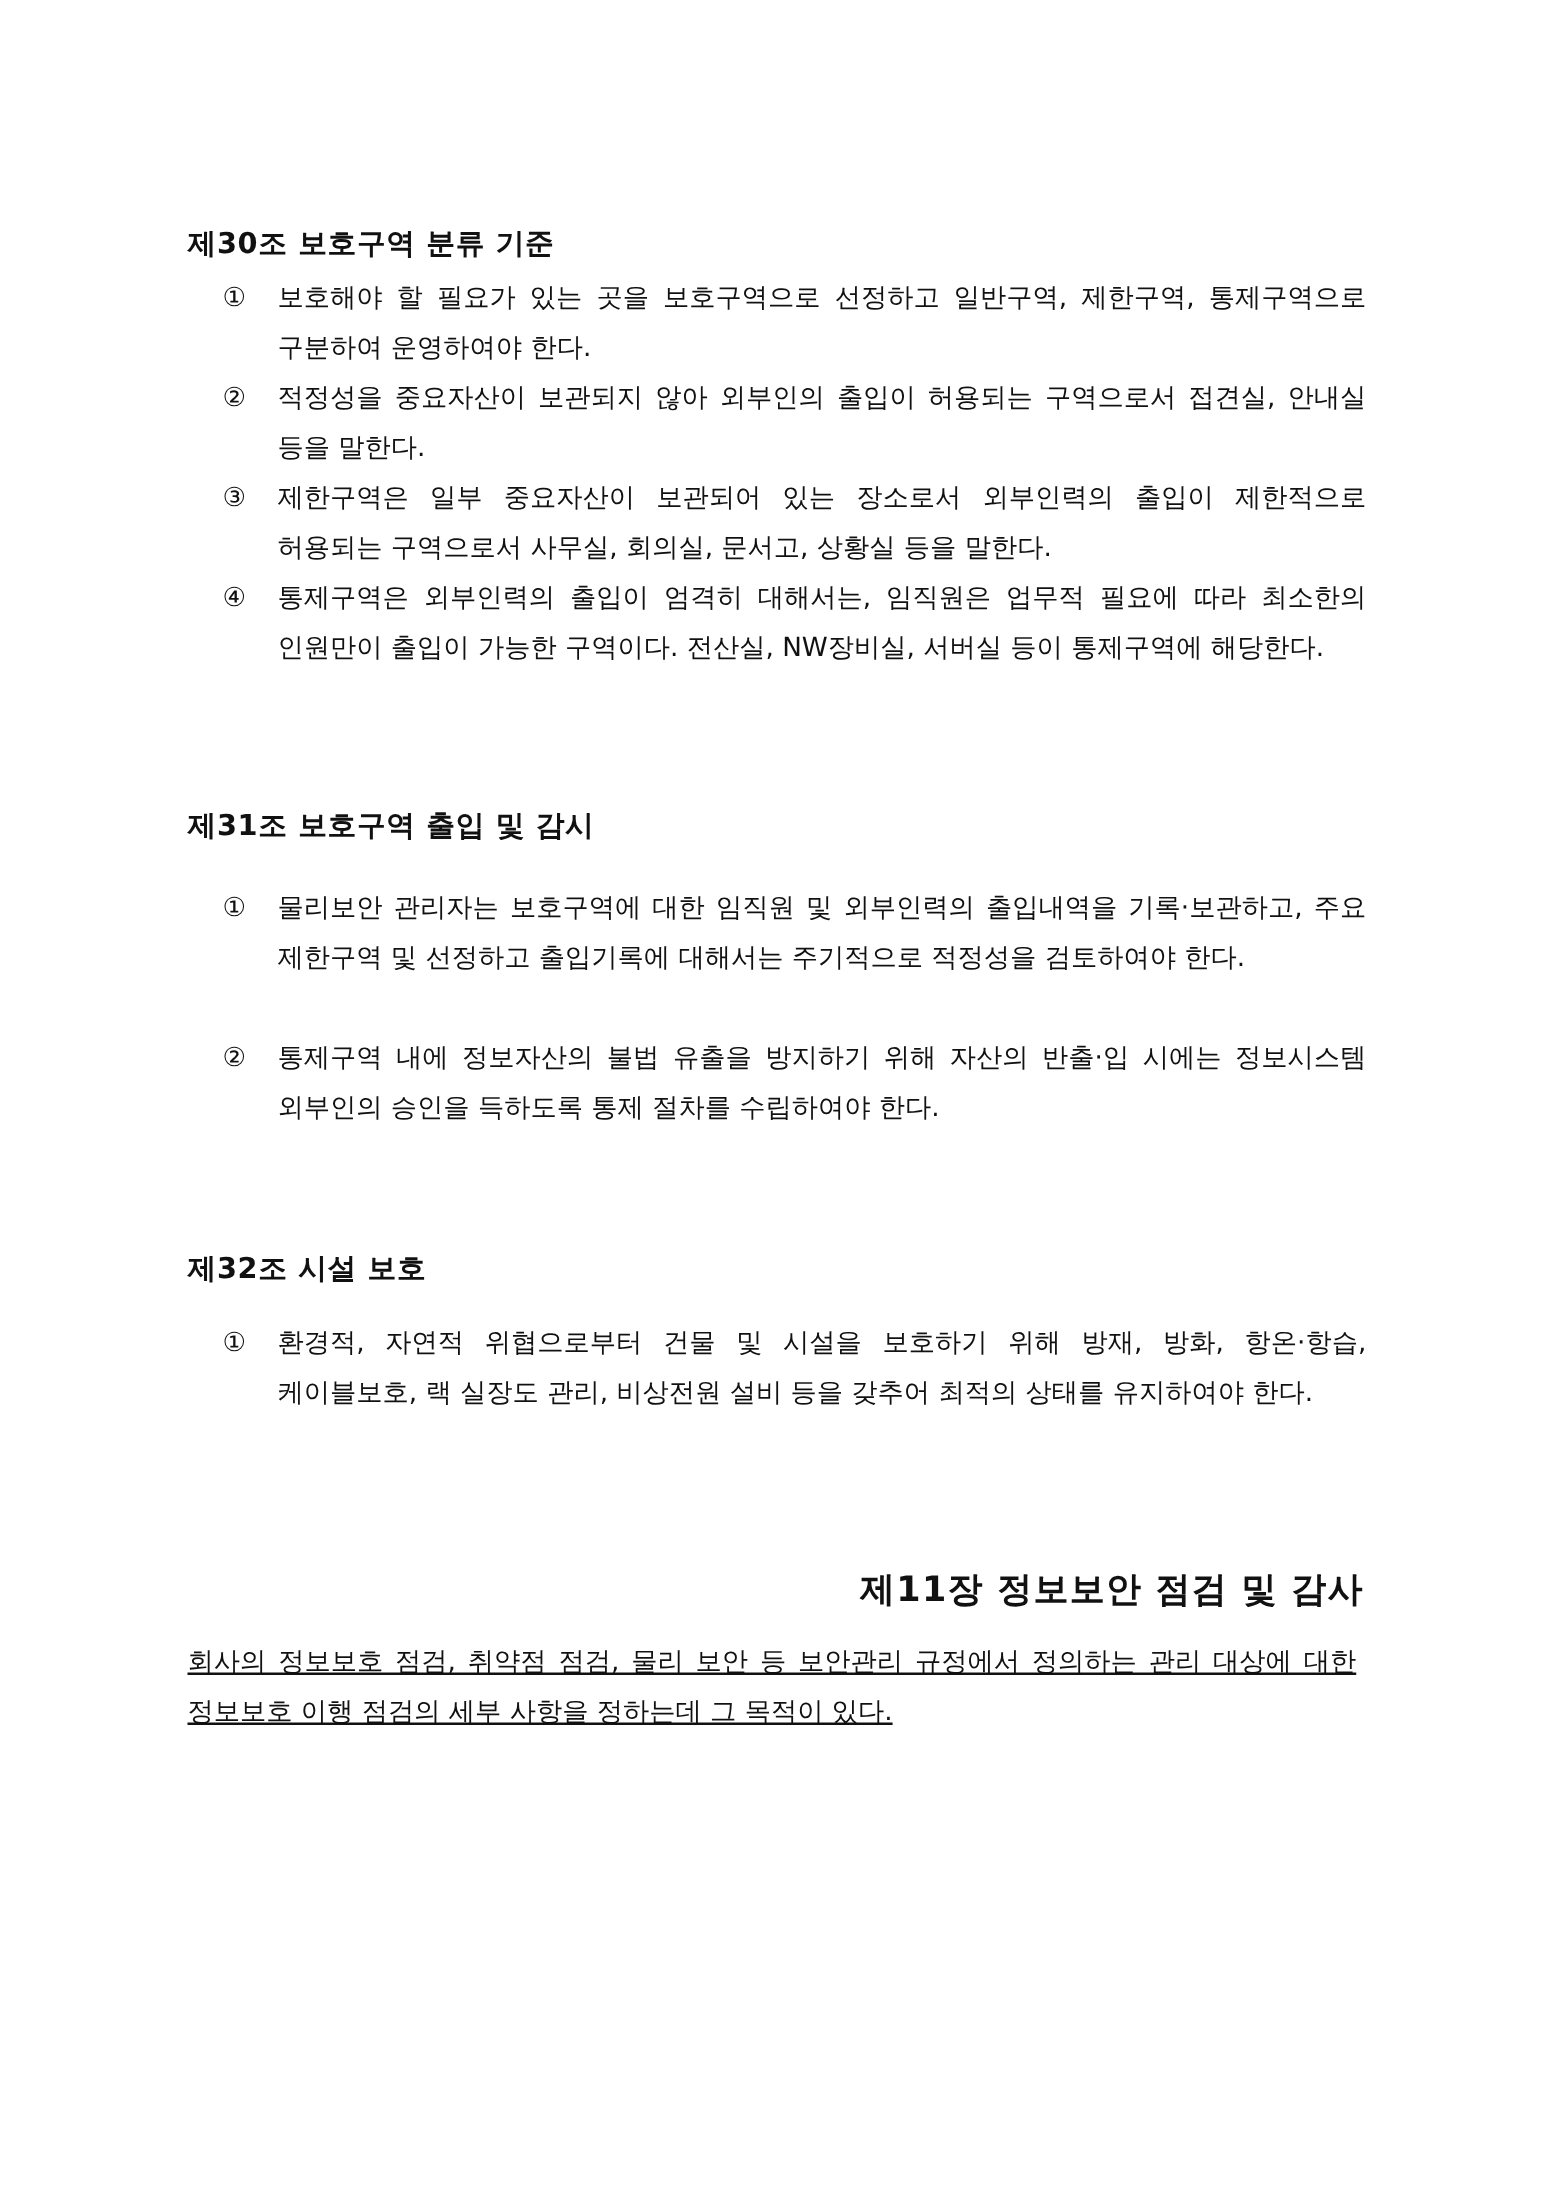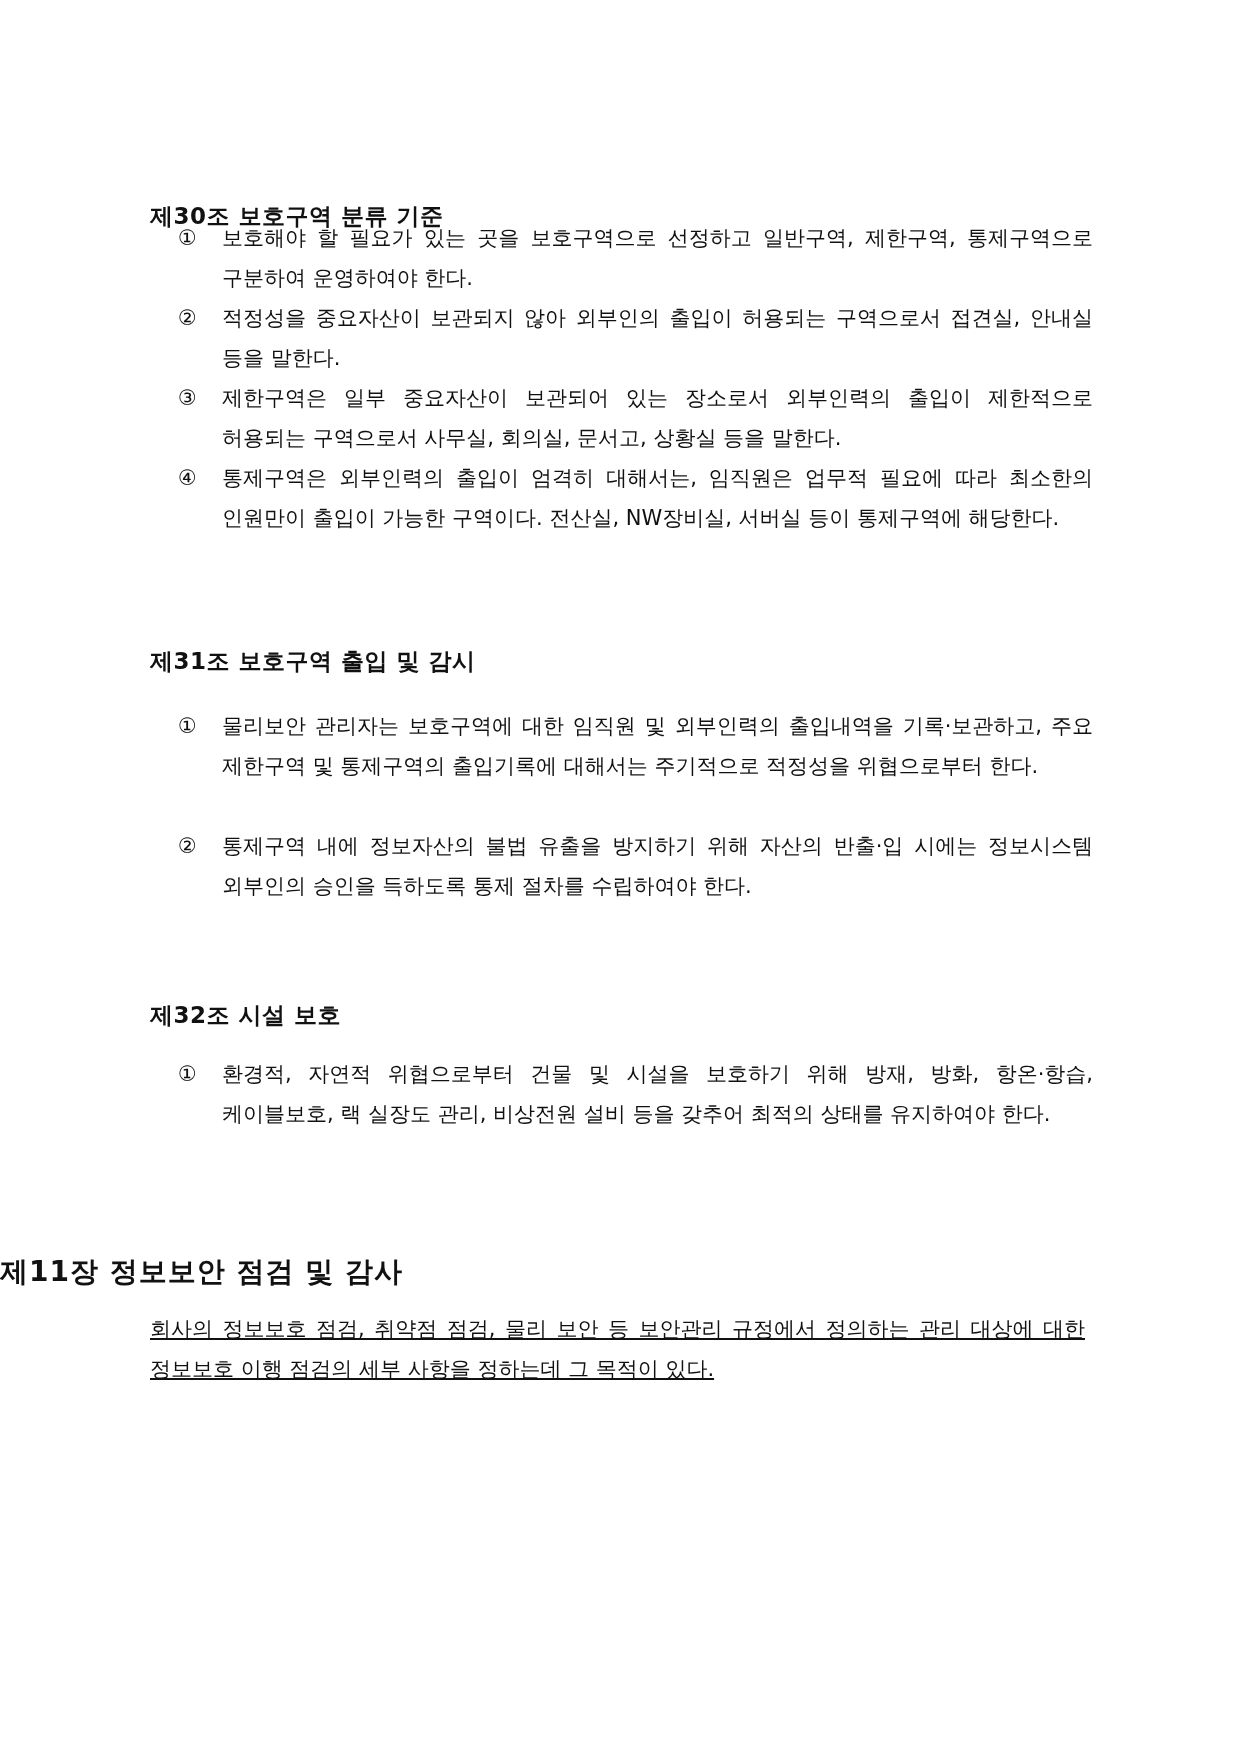--- a/index.html
+++ b/index.html
@@ -20,36 +20,36 @@
   }
   .item .marker {
     position: absolute; left: 0; top: 0; width: 30px;
     font-size: 21px;
   }
   .item .text {
     display: block; margin-left: 44px; text-align: justify;
     word-break: keep-all;
   }
   .chapter-title {
-    position: absolute; left: 0; width: 1091px; text-align: left;
+    position: absolute; left: 0; width: 1091px; text-align: right;
     font-size: 28px; font-weight: bold; letter-spacing: 1px;
     line-height: 36px;
   }
   .para {
     position: absolute; left: 150px; width: 935px;
     font-size: 21px; line-height: 40px; text-align: justify;
     word-break: keep-all;
   }
 </style>
 </head>
 <body>
 
 <div class="page">
 
-  <div class="art-title" style="top:201px;">제30조 보호구역 분류 기준</div>
+  <div class="art-title" style="top:180px;">제30조 보호구역 분류 기준</div>
 
   <div class="item" style="top:218px;">
     <span class="marker">①</span>
     <span class="text">보호해야 할 필요가 있는 곳을 보호구역으로 선정하고 일반구역, 제한구역, 통제구역으로 구분하여 운영하여야 한다.</span>
   </div>
   <div class="item" style="top:298px;">
     <span class="marker">②</span>
     <span class="text">적정성을 중요자산이 보관되지 않아 외부인의 출입이 허용되는 구역으로서 접견실, 안내실 등을 말한다.</span>
   </div>
   <div class="item" style="top:378px;">
@@ -58,21 +58,21 @@
   </div>
   <div class="item" style="top:458px;">
     <span class="marker">④</span>
     <span class="text">통제구역은 외부인력의 출입이 엄격히 대해서는, 임직원은 업무적 필요에 따라 최소한의 인원만이 출입이 가능한 구역이다. 전산실, NW장비실, 서버실 등이 통제구역에 해당한다.</span>
   </div>
 
   <div class="art-title" style="top:646px;">제31조 보호구역 출입 및 감시</div>
 
   <div class="item" style="top:706px;">
     <span class="marker">①</span>
-    <span class="text">물리보안 관리자는 보호구역에 대한 임직원 및 외부인력의 출입내역을 기록·보관하고, 주요 제한구역 및 통제구역의 출입기록에 대해서는 주기적으로 적정성을 위협으로부터 한다.</span>
+    <span class="text">물리보안 관리자는 보호구역에 대한 임직원 및 외부인력의 출입내역을 기록·보관하고, 주요 제한구역 및 선정하고 출입기록에 대해서는 주기적으로 적정성을 검토하여야 한다.</span>
   </div>
   <div class="item" style="top:826px;">
     <span class="marker">②</span>
     <span class="text">통제구역 내에 정보자산의 불법 유출을 방지하기 위해 자산의 반출·입 시에는 정보시스템 외부인의 승인을 득하도록 통제 절차를 수립하여야 한다.</span>
   </div>
 
   <div class="art-title" style="top:1000px;">제32조 시설 보호</div>
 
   <div class="item" style="top:1054px;">
     <span class="marker">①</span>

